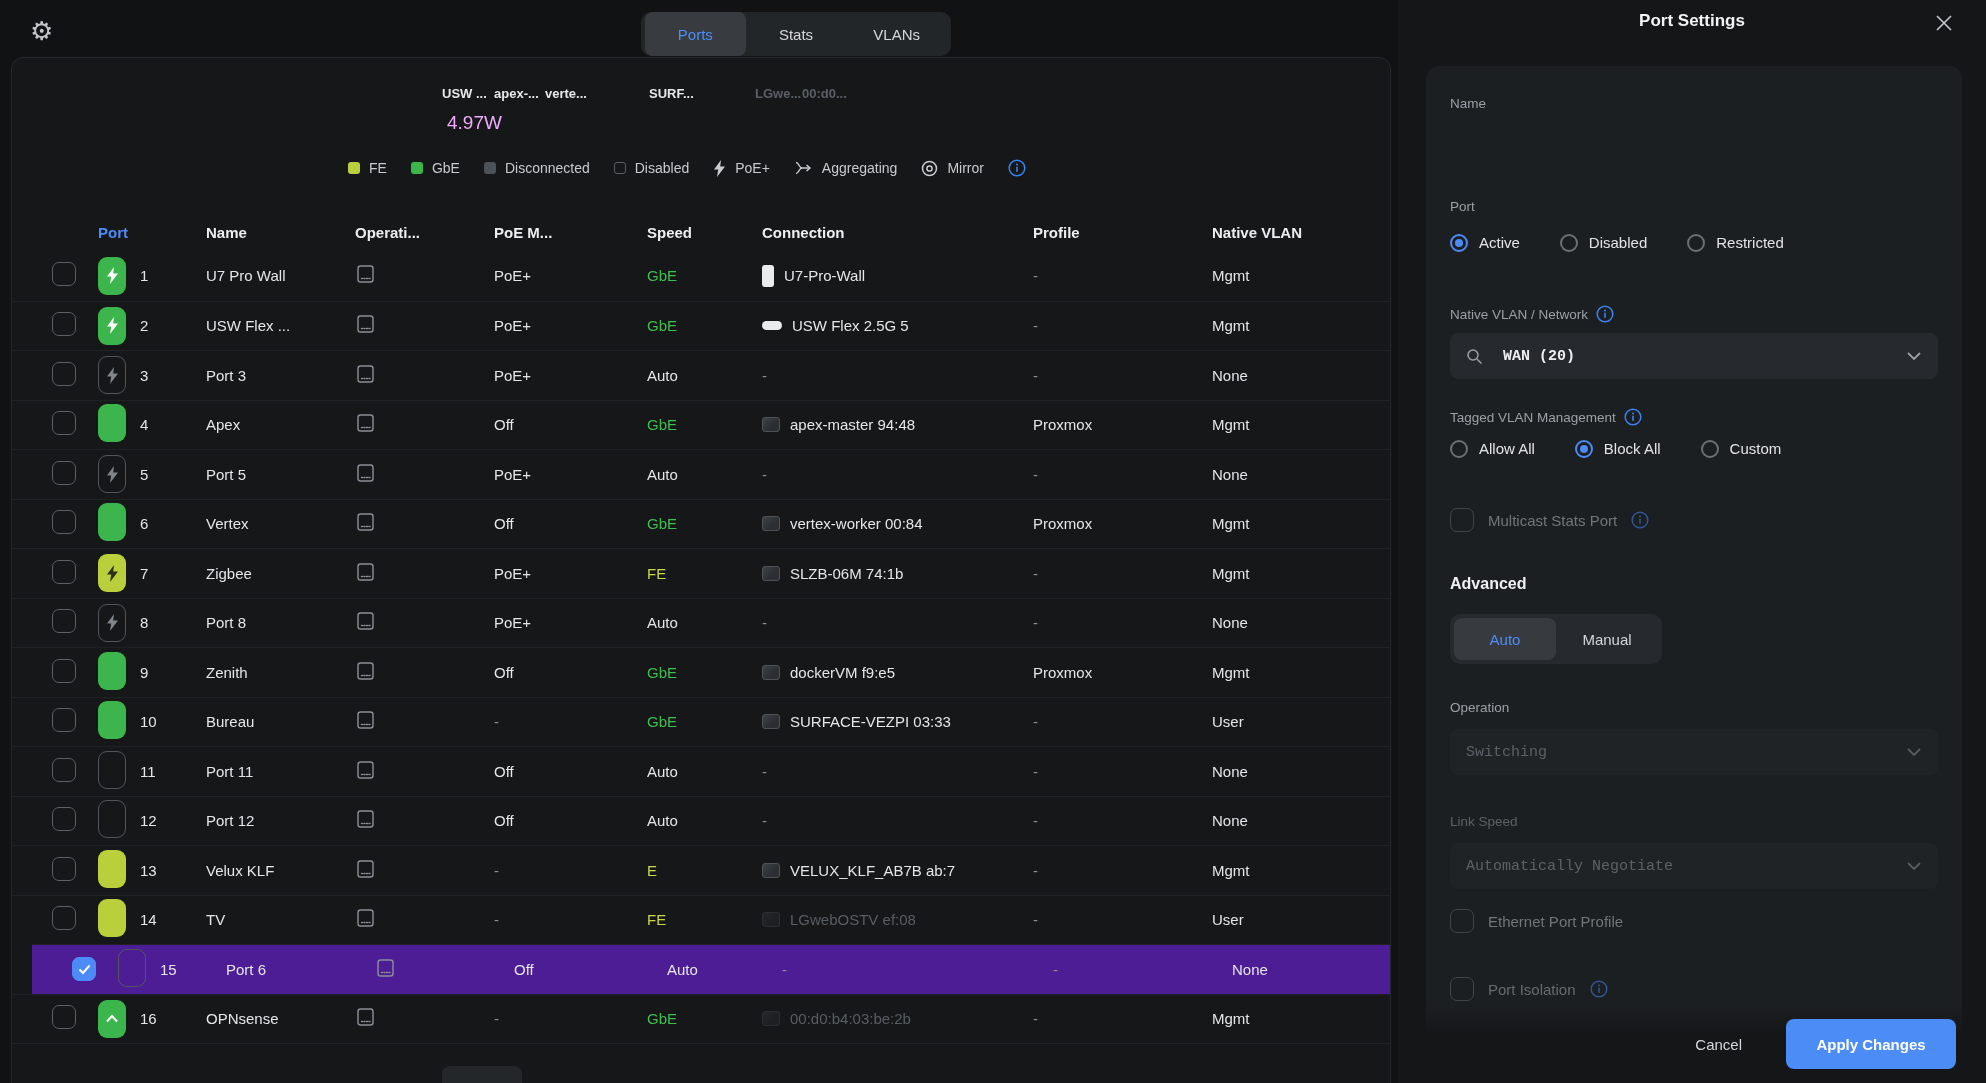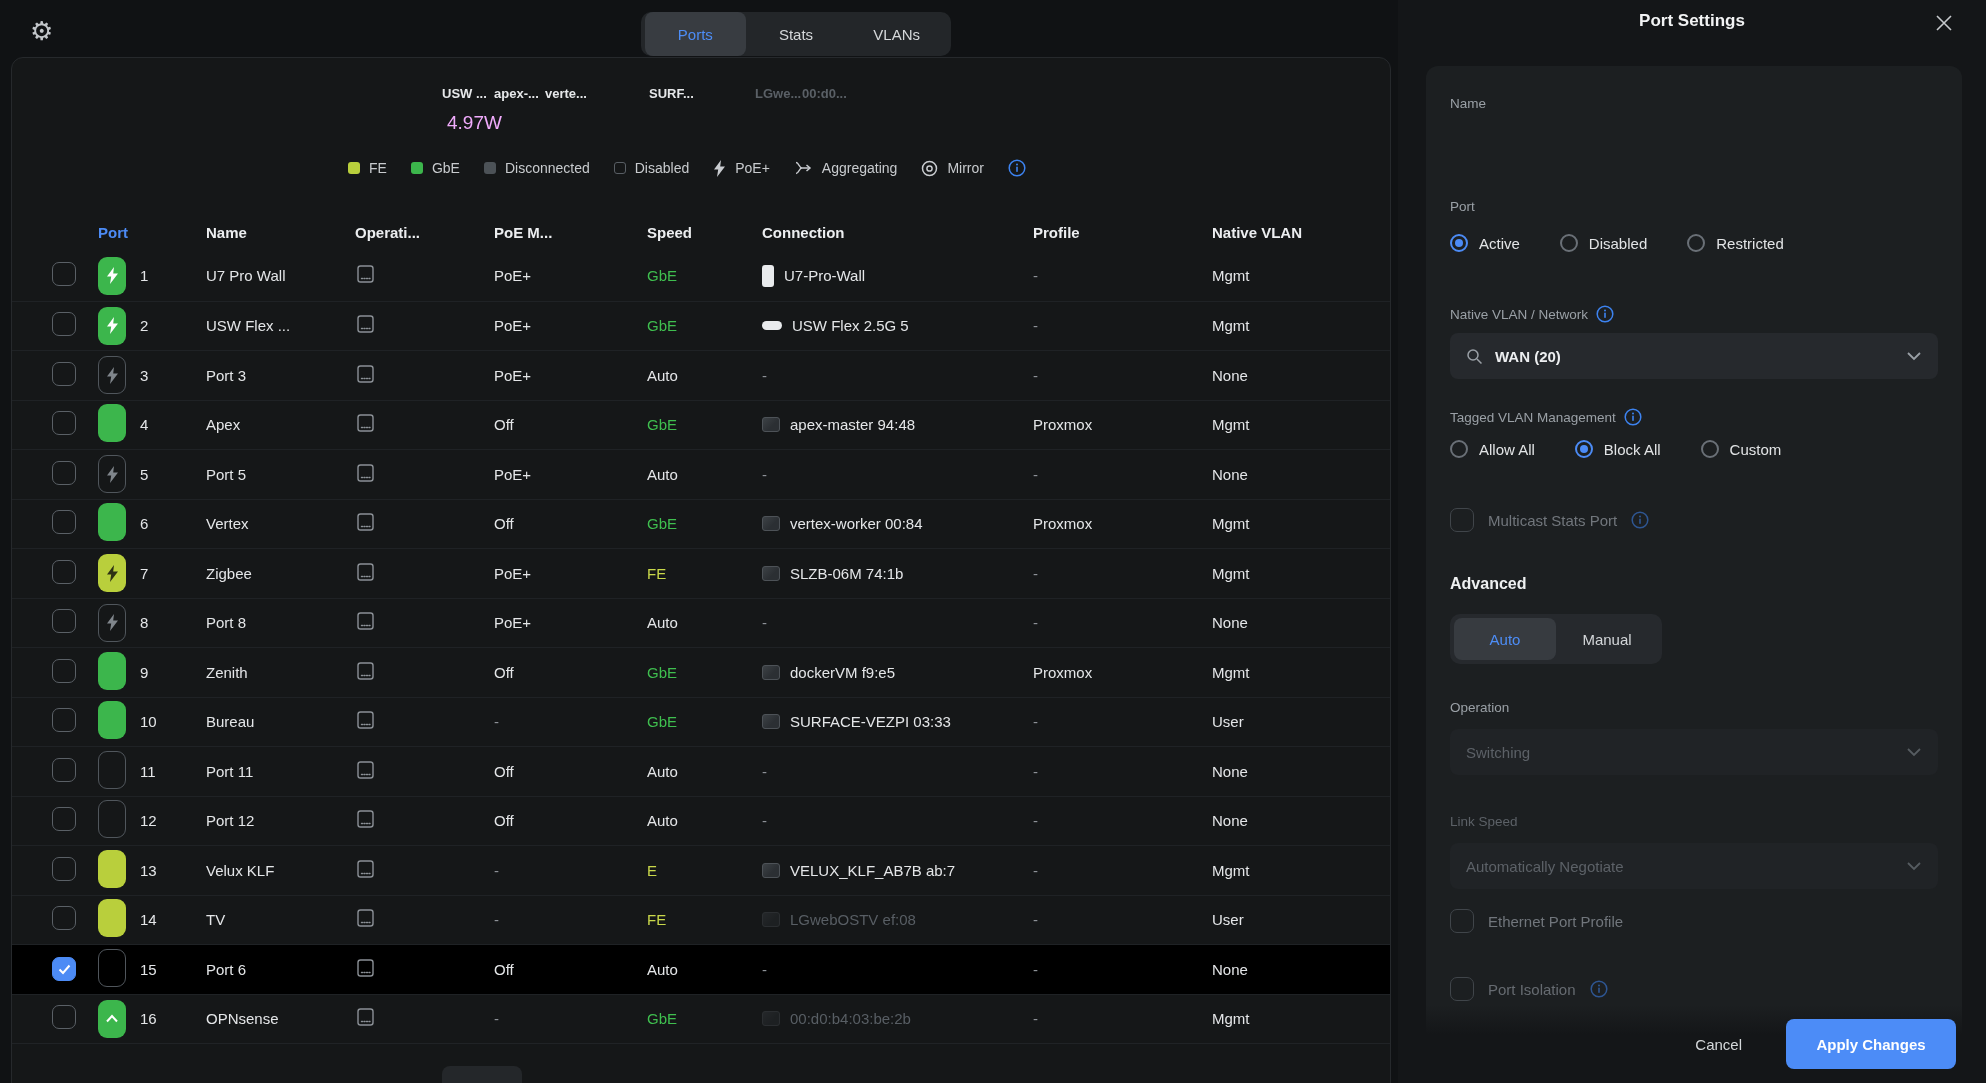--- a/index.html
+++ b/index.html
@@ -33,21 +33,21 @@
            grid-template-columns:46px 42px 66px 149px 139px 153px 115px 271px 179px 1fr;
            padding-left:34px; align-items:center; font-size:15px; font-weight:bold; color:#eceef0; }
   .thead .hcell { padding-left:6px; white-space:nowrap; }
   .thead .hcell.port { grid-column:2 / span 2; color:#4c8bf5; cursor:pointer; }
 
   .rows { position:absolute; top:193px; left:0; right:0; border-bottom:1px solid #202326; }
   .row { display:grid; grid-template-columns:46px 42px 66px 149px 139px 153px 115px 271px 179px 1fr;
          padding-left:34px; align-items:center; height:49.5px; border-top:1px solid #1f2225;
          font-size:15px; color:#e4e6e8; cursor:pointer; }
   .row:first-child { border-top:none; }
-  .row.selected { background:#000000; }
+  .row.selected { background:#4c1d95;margin-left:20px; }
   .cell { padding-left:6px; white-space:nowrap; overflow:hidden; }
   .cell.dash { color:#8d9197; }
   .cell.conn { display:flex; align-items:center; gap:10px; }
   .cell.conn.dim span.txt { color:#585e64; }
   .speed.green { color:#3fbf4f; }
   .speed.yellow { color:#c9d84a; }
 
   .cb { width:24px; height:24px; border-radius:7px; border:1.5px solid #5a6066;
         display:inline-flex; align-items:center; justify-content:center; background:transparent; }
   .cb.checked { background:#4c8bf5; border-color:#4c8bf5; }
@@ -76,28 +76,28 @@
   .panel-card { position:absolute; left:28px; top:66px; width:536px; height:1017px;
                 background:#1c1f21; border-radius:12px; }
   .fld-label { position:absolute; left:24px; font-size:13.5px; color:#9aa0a6; display:flex; align-items:center; gap:8px; }
   .fld-label.dim { color:#5c6167; }
   .fld-label.heading { font-size:16px; font-weight:bold; color:#eef0f1; }
 
   .text-input { position:absolute; left:24px; top:56px; width:488px; height:47px; background:#26292d;
                 border:none; border-radius:8px; color:#eceef0; font-size:15px; padding:0 16px;
                 font-family:"Liberation Sans","DejaVu Sans",sans-serif; }
   .select { position:absolute; left:24px; width:488px; height:46px; background:#26292d; border-radius:8px;
-            display:flex; align-items:center; padding:0 16px; gap:12px; cursor:pointer; }
+            display:flex; align-items:center; padding:0 16px; gap:20px; cursor:pointer;font-family:Liberation Mono, monospace; }
   .select .val { font-size:15px; font-weight:bold; color:#eceef0; flex:1; }
   .select .chev { margin-left:auto; flex:none; }
   .select.disabled { background:#202326; cursor:default; }
   .select.disabled .val { color:#5c6167; font-weight:normal; }
 
   .radio-row { position:absolute; left:24px; display:flex; align-items:center; gap:40px; }
-  .radio-opt { display:flex; align-items:center; gap:11px; font-size:15px; color:#e2e4e6; cursor:pointer; }
+  .radio-opt { display:flex; align-items:flex-start; gap:11px; font-size:15px; color:#e2e4e6; cursor:pointer; }
   .radio { width:18px; height:18px; border-radius:50%; border:2px solid #6a7077; position:relative; flex:none; }
   .radio.sel { border-color:#4c8bf5; }
   .radio.sel::after { content:""; position:absolute; left:3px; top:3px; width:8px; height:8px;
                       border-radius:50%; background:#4c8bf5; }
 
   .check-row { position:absolute; left:24px; display:flex; align-items:center; gap:14px;
                font-size:15px; cursor:pointer; }
   .pcb { width:24px; height:24px; border-radius:7px; border:1.5px solid #40454a; flex:none; }
   .check-row .lbl { color:#71767c; }
   .check-row.dimmer .lbl { color:#666b71; }

